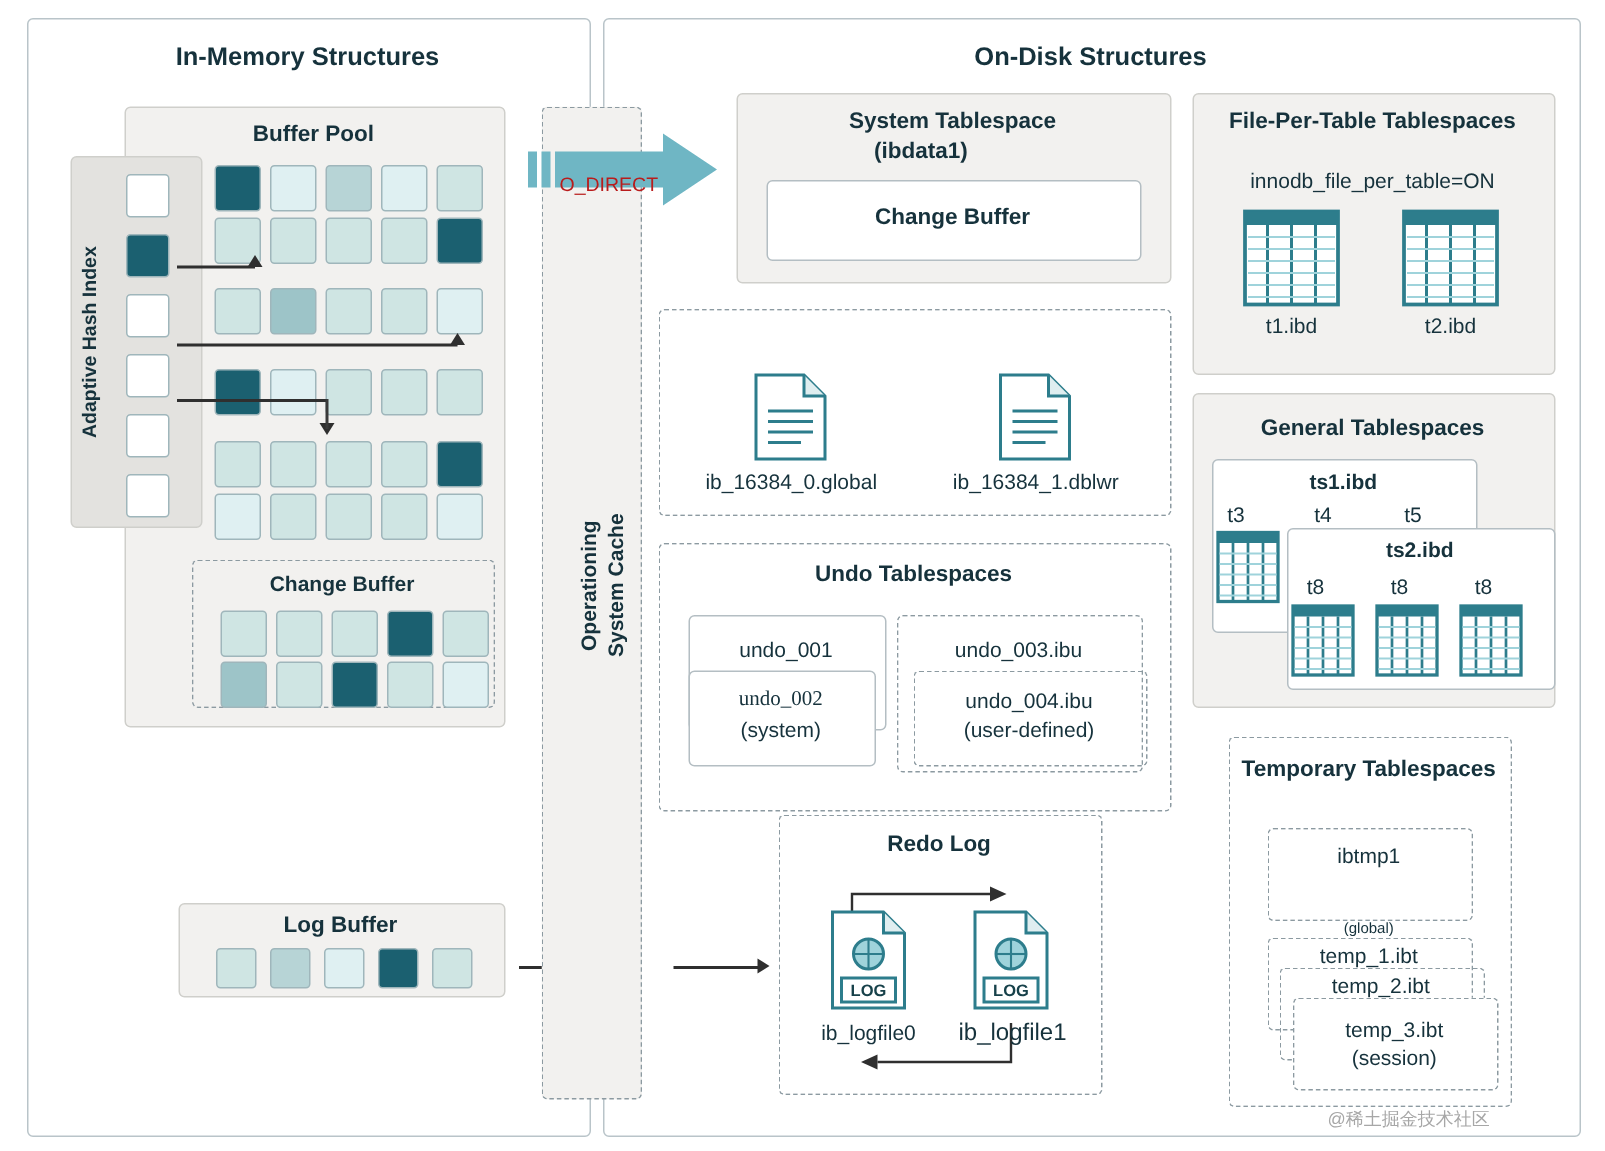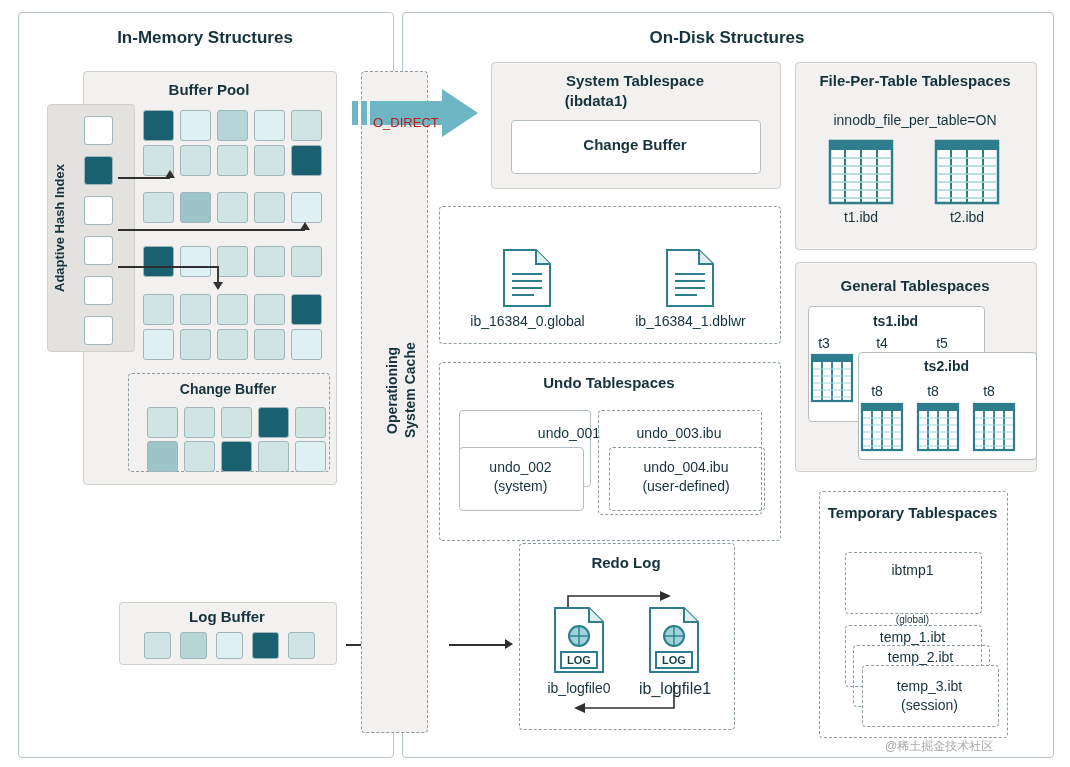--- a/index.html
+++ b/index.html
@@ -226,21 +226,21 @@
 
   <svg style="position:absolute; left:350px; top:85px; width:150px; height:72px;">
     <polygon points="20,16 92,16 92,4 128,28 92,52 92,40 20,40" fill="#6fb6c4"></polygon>
     <rect x="2" y="16" width="6" height="24" fill="#6fb6c4"></rect>
     <rect x="11" y="16" width="6" height="24" fill="#6fb6c4"></rect>
   </svg>
   <div class="odirect-label" style="left:373px; top:115px;">O_DIRECT</div>
 
   <div class="box" style="left:491px; top:62px; width:288px; height:125px;"></div>
   <div class="lbl lbl-b" style="left:491px; top:72px; width:288px; font-size:15px;">System Tablespace</div>
-  <div class="lbl lbl-b" style="left:473px; top:92px; width:246px; font-size:15px;">(ibdata1)</div>
+  <div class="lbl lbl-b" style="left:491px; top:92px; width:246px; font-size:15px;">(ibdata1)</div>
   <div class="box-white" style="left:511px; top:120px; width:248px; height:52px;"></div>
   <div class="lbl lbl-b" style="left:511px; top:136px; width:248px; font-size:15px;">Change Buffer</div>
 
   <div class="dashed" style="left:439px; top:206px; width:340px; height:136px;"></div>
 
   <svg class="fileicon" style="left:500px; top:248px; width:54px; height:60px;" viewBox="0 0 54 60">
     <path d="M4 2 h32 l14 14 v42 h-46 z" fill="#ffffff" stroke="#2d7d8c" stroke-width="2"></path>
     <path d="M36 2 v14 h14" fill="#dfeef0" stroke="#2d7d8c" stroke-width="2"></path>
     <g stroke="#2d7d8c" stroke-width="2">
       <line x1="12" y1="26" x2="42" y2="26"></line>
@@ -260,24 +260,24 @@
       <line x1="12" y1="40" x2="42" y2="40"></line>
       <line x1="12" y1="47" x2="34" y2="47"></line>
     </g>
   </svg>
   <div class="lbl" style="left:613px; top:313px; width:155px; font-size:14px;">ib_16384_1.dblwr</div>
 
   <div class="dashed" style="left:439px; top:362px; width:340px; height:177px;"></div>
   <div class="lbl lbl-b" style="left:439px; top:374px; width:340px; font-size:15px;">Undo Tablespaces</div>
 
   <div class="box-white" style="left:459px; top:410px; width:130px; height:75px;"></div>
-  <div class="lbl" style="left:459px; top:425px; width:130px; font-size:14px;padding-left:45px;">undo_001</div>
+  <div class="lbl" style="left:459px; top:425px; width:130px; font-size:14px;">undo_001</div>
 
   <div class="box-white" style="left:459px; top:447px; width:123px; height:62px;"></div>
-  <div class="lbl" style="left:459px; top:459px; width:123px; font-size:14px;">undo_002</div>
+  <div class="lbl" style="left:459px; top:459px; width:123px; font-size:14px;font-family:Liberation Serif, serif;">undo_002</div>
   <div class="lbl" style="left:459px; top:478px; width:123px; font-size:14px;">(system)</div>
 
   <div class="dashed" style="left:598px; top:410px; width:162px; height:103px;"></div>
   <div class="lbl" style="left:598px; top:425px; width:162px; font-size:14px;">undo_003.ibu</div>
 
   <div class="dashed" style="left:609px; top:447px; width:154px; height:62px;"></div>
   <div class="lbl" style="left:609px; top:459px; width:154px; font-size:14px;">undo_004.ibu</div>
   <div class="lbl" style="left:609px; top:478px; width:154px; font-size:14px;">(user-defined)</div>
 
   <div class="dashed" style="left:519px; top:543px; width:214px; height:185px;"></div>

